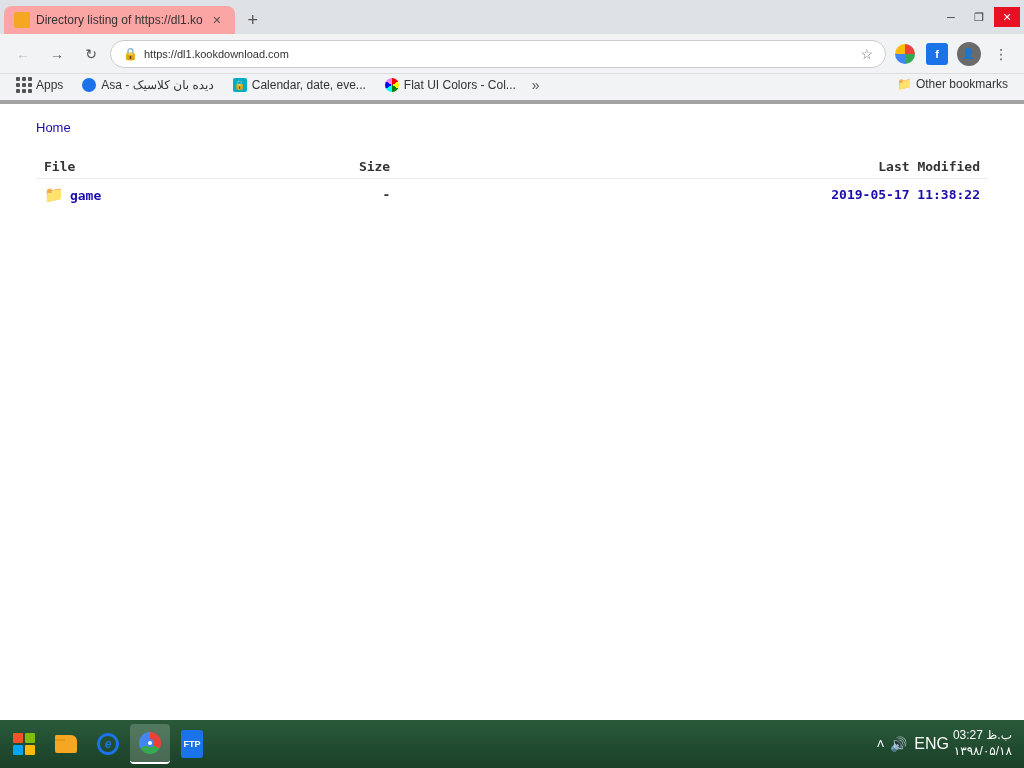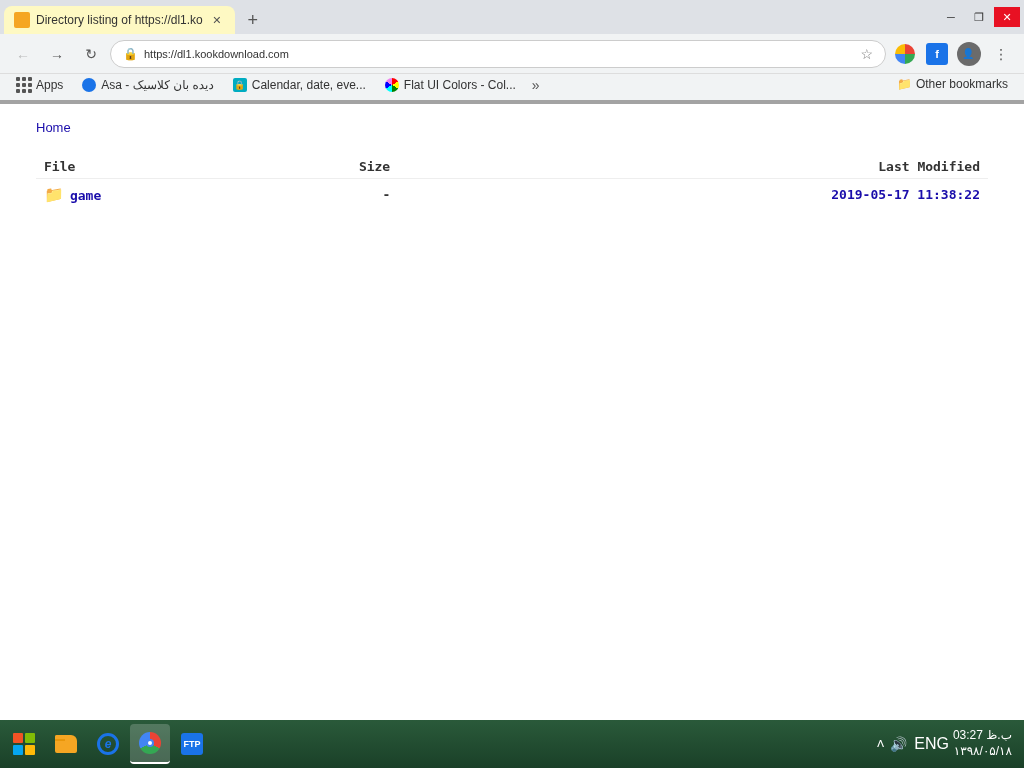--- a/index.html
+++ b/index.html
@@ -15,21 +15,21 @@
     }
     .tab-area {
       display: flex;
       align-items: flex-end;
       flex: 1;
       height: 100%;
     }
     .tab {
       display: flex;
       align-items: center;
-      background: #fef9c3;
+      background: #fca5a5;
       border-radius: 8px 8px 0 0;
       padding: 0 10px;
       height: 28px;
       min-width: 200px;
       max-width: 240px;
       font-size: 12px;
       gap: 6px;
       position: relative;
     }
     .tab-favicon {
@@ -479,21 +479,21 @@
   <div class="taskbar-btn active">
     <div class="taskbar-app-icon">
       <div style="width:22px;height:22px;border-radius:50%;background:conic-gradient(#ea4335 0deg 120deg, #34a853 120deg 240deg, #4285f4 240deg 360deg);position:relative;">
         <div style="position:absolute;top:50%;left:50%;transform:translate(-50%,-50%);width:8px;height:8px;background:#fff;border-radius:50%;border:2px solid #4285f4;"></div>
       </div>
     </div>
   </div>
 
   <div class="taskbar-btn">
     <div class="taskbar-app-icon">
-      <div style="width:22px;height:22px;background:#1a73e8;border-radius:3px;display:flex;align-items:center;justify-content:center;color:#fff;font-size:9px;font-weight:bold;">FTP</div>
+      <div style="width:22px;height:28px;background:#1a73e8;border-radius:3px;display:flex;align-items:center;justify-content:center;color:#fff;font-size:9px;font-weight:bold;">FTP</div>
     </div>
   </div>
 
   <div class="taskbar-right">
     <div class="taskbar-icons">
       <span class="tray-icon">˄</span>
       <span class="tray-icon">🔊</span>
       <span style="font-size:16px;">ENG</span>
     </div>
     <div class="taskbar-time">

